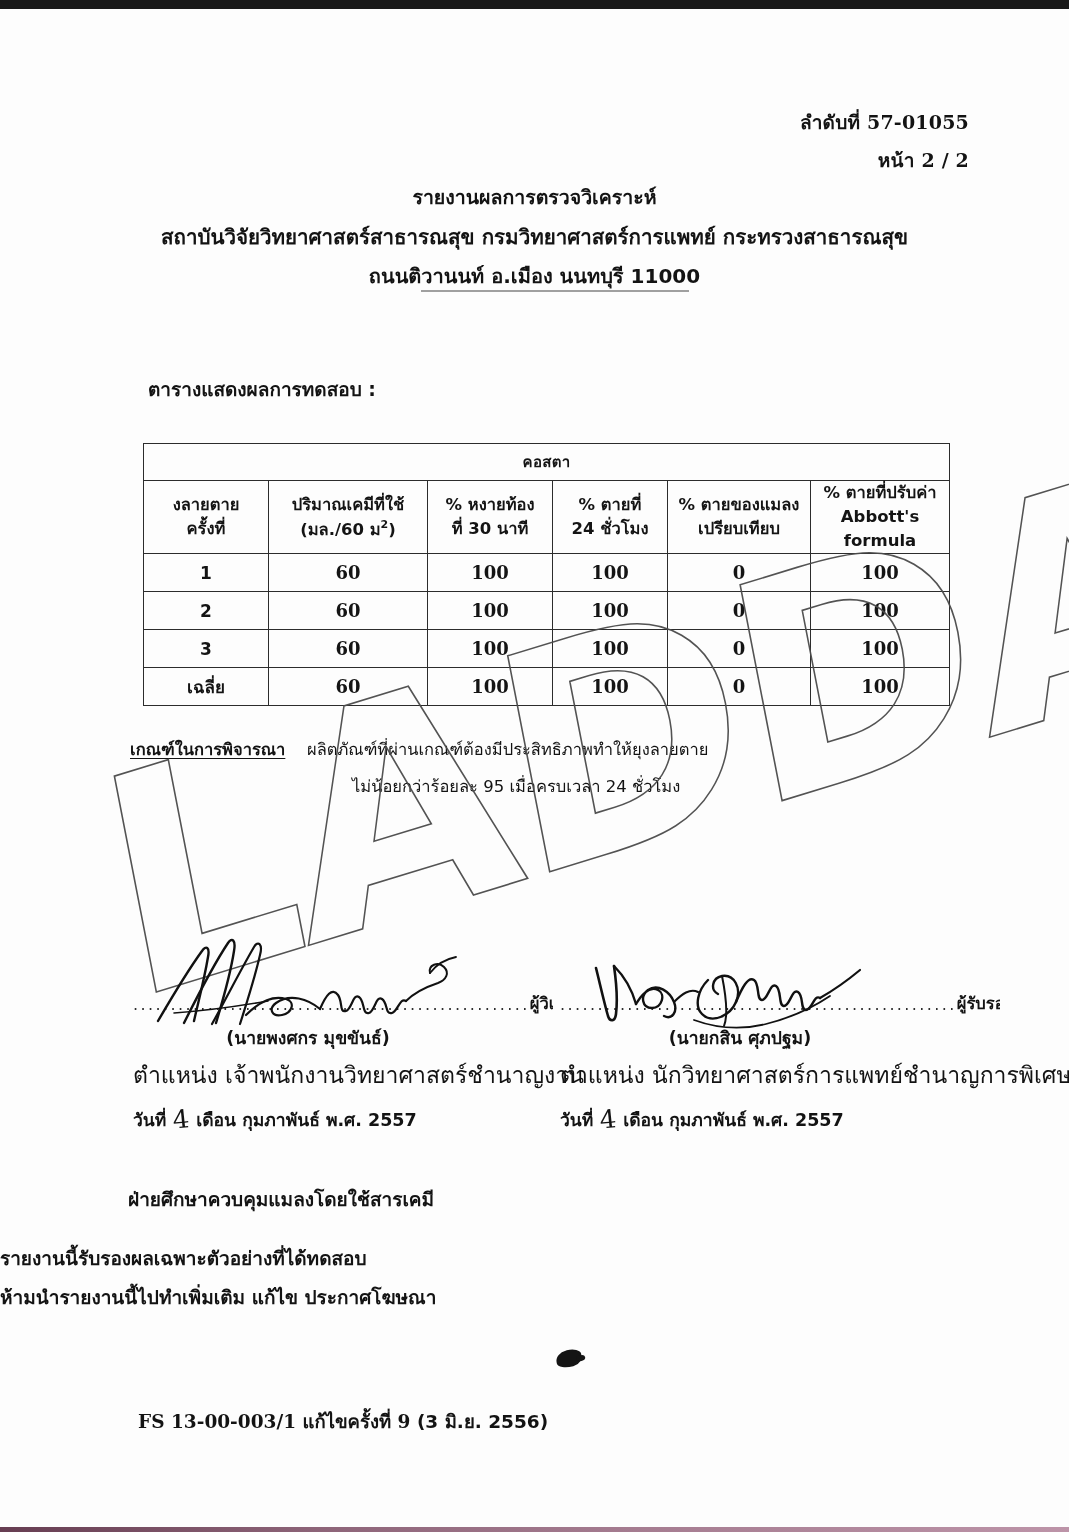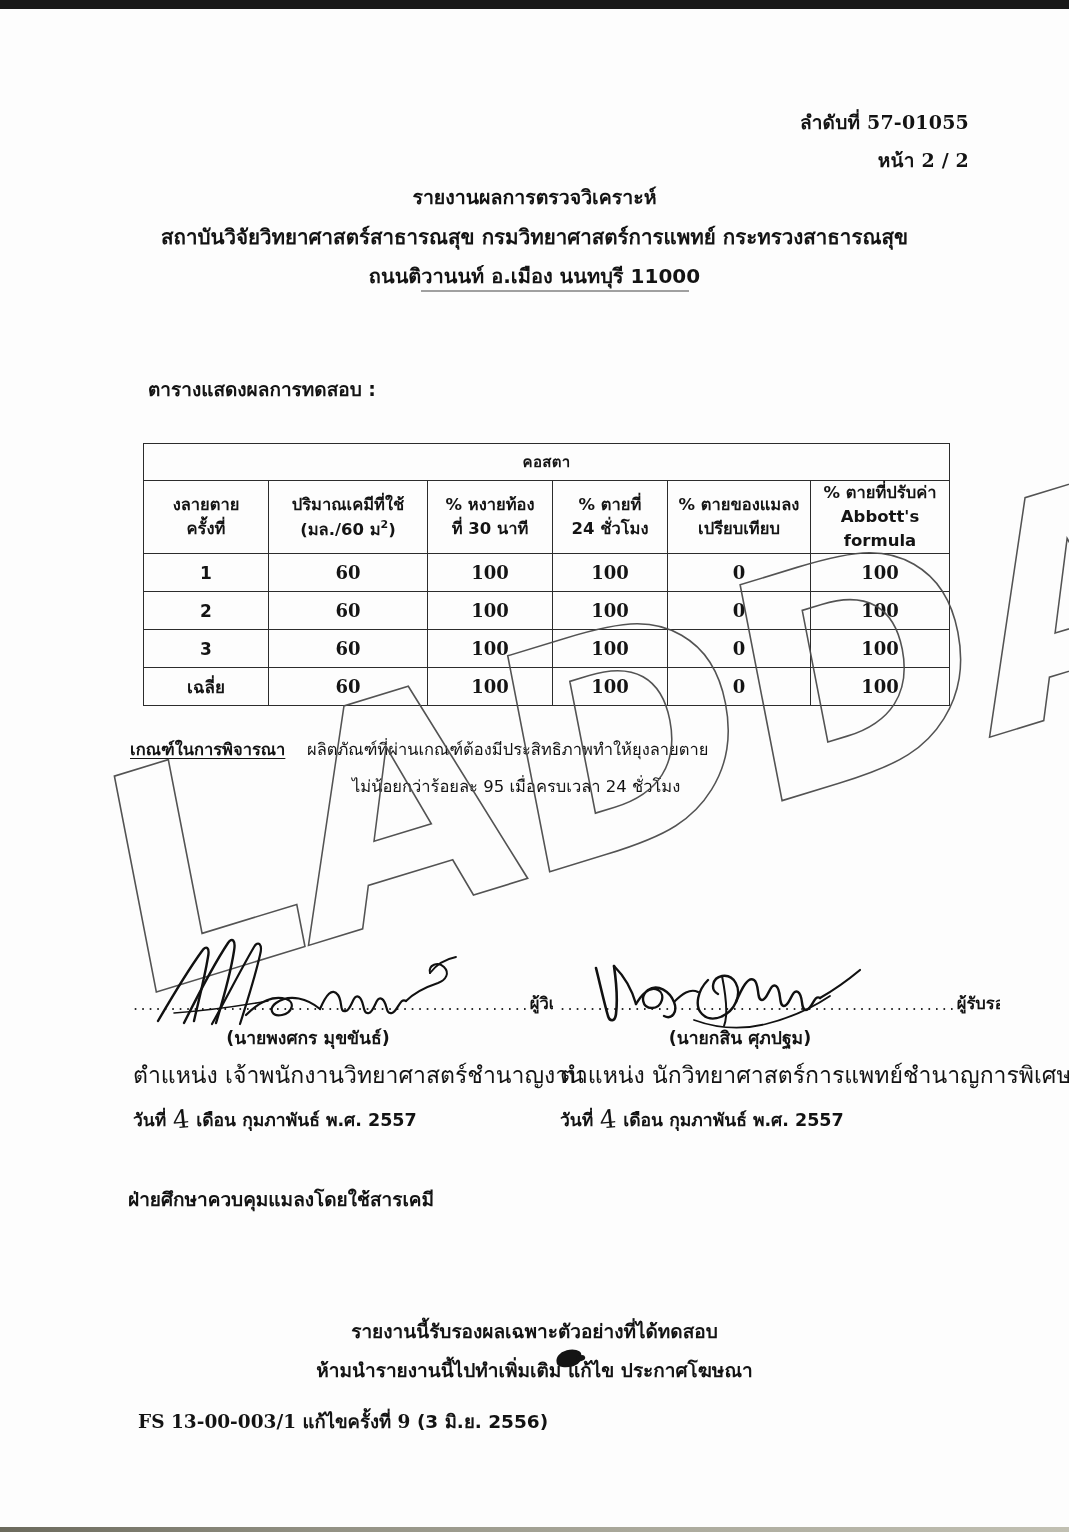--- a/index.html
+++ b/index.html
@@ -6,21 +6,21 @@
   html, body {
     margin: 0;
     padding: 0;
     background: #8a8a8a;
   }
   #page {
     position: relative;
     width: 1069px;
     height: 1532px;
     margin: 0 auto;
-    background: #fef9c3;
+    background: #ec4899;
     overflow: hidden;
     font-family: "DejaVu Sans", "Liberation Sans", sans-serif;
     color: #131313;
     box-sizing: border-box;
   }
   
   #scan-top-edge {
     position: absolute;
     top: 0; left: 0;
     width: 1069px;
@@ -277,22 +277,22 @@
     top: 1184px;
     font-size: 19px;
     font-weight: 700;
     white-space: nowrap;
   }
 
   
   #disclaimer {
     position: absolute;
     left: 0; right: 0;
-    top: 1322px;
-    text-align: center;
+    top: 1249px;
+    text-align: left;
   }
   #disclaimer .dl {
     font-size: 19px;
     font-weight: 700;
     line-height: 1.0;
     white-space: nowrap;
   }
   #disclaimer .dl + .dl { margin-top: 20px; }
   #ink-blot {
     position: absolute;

